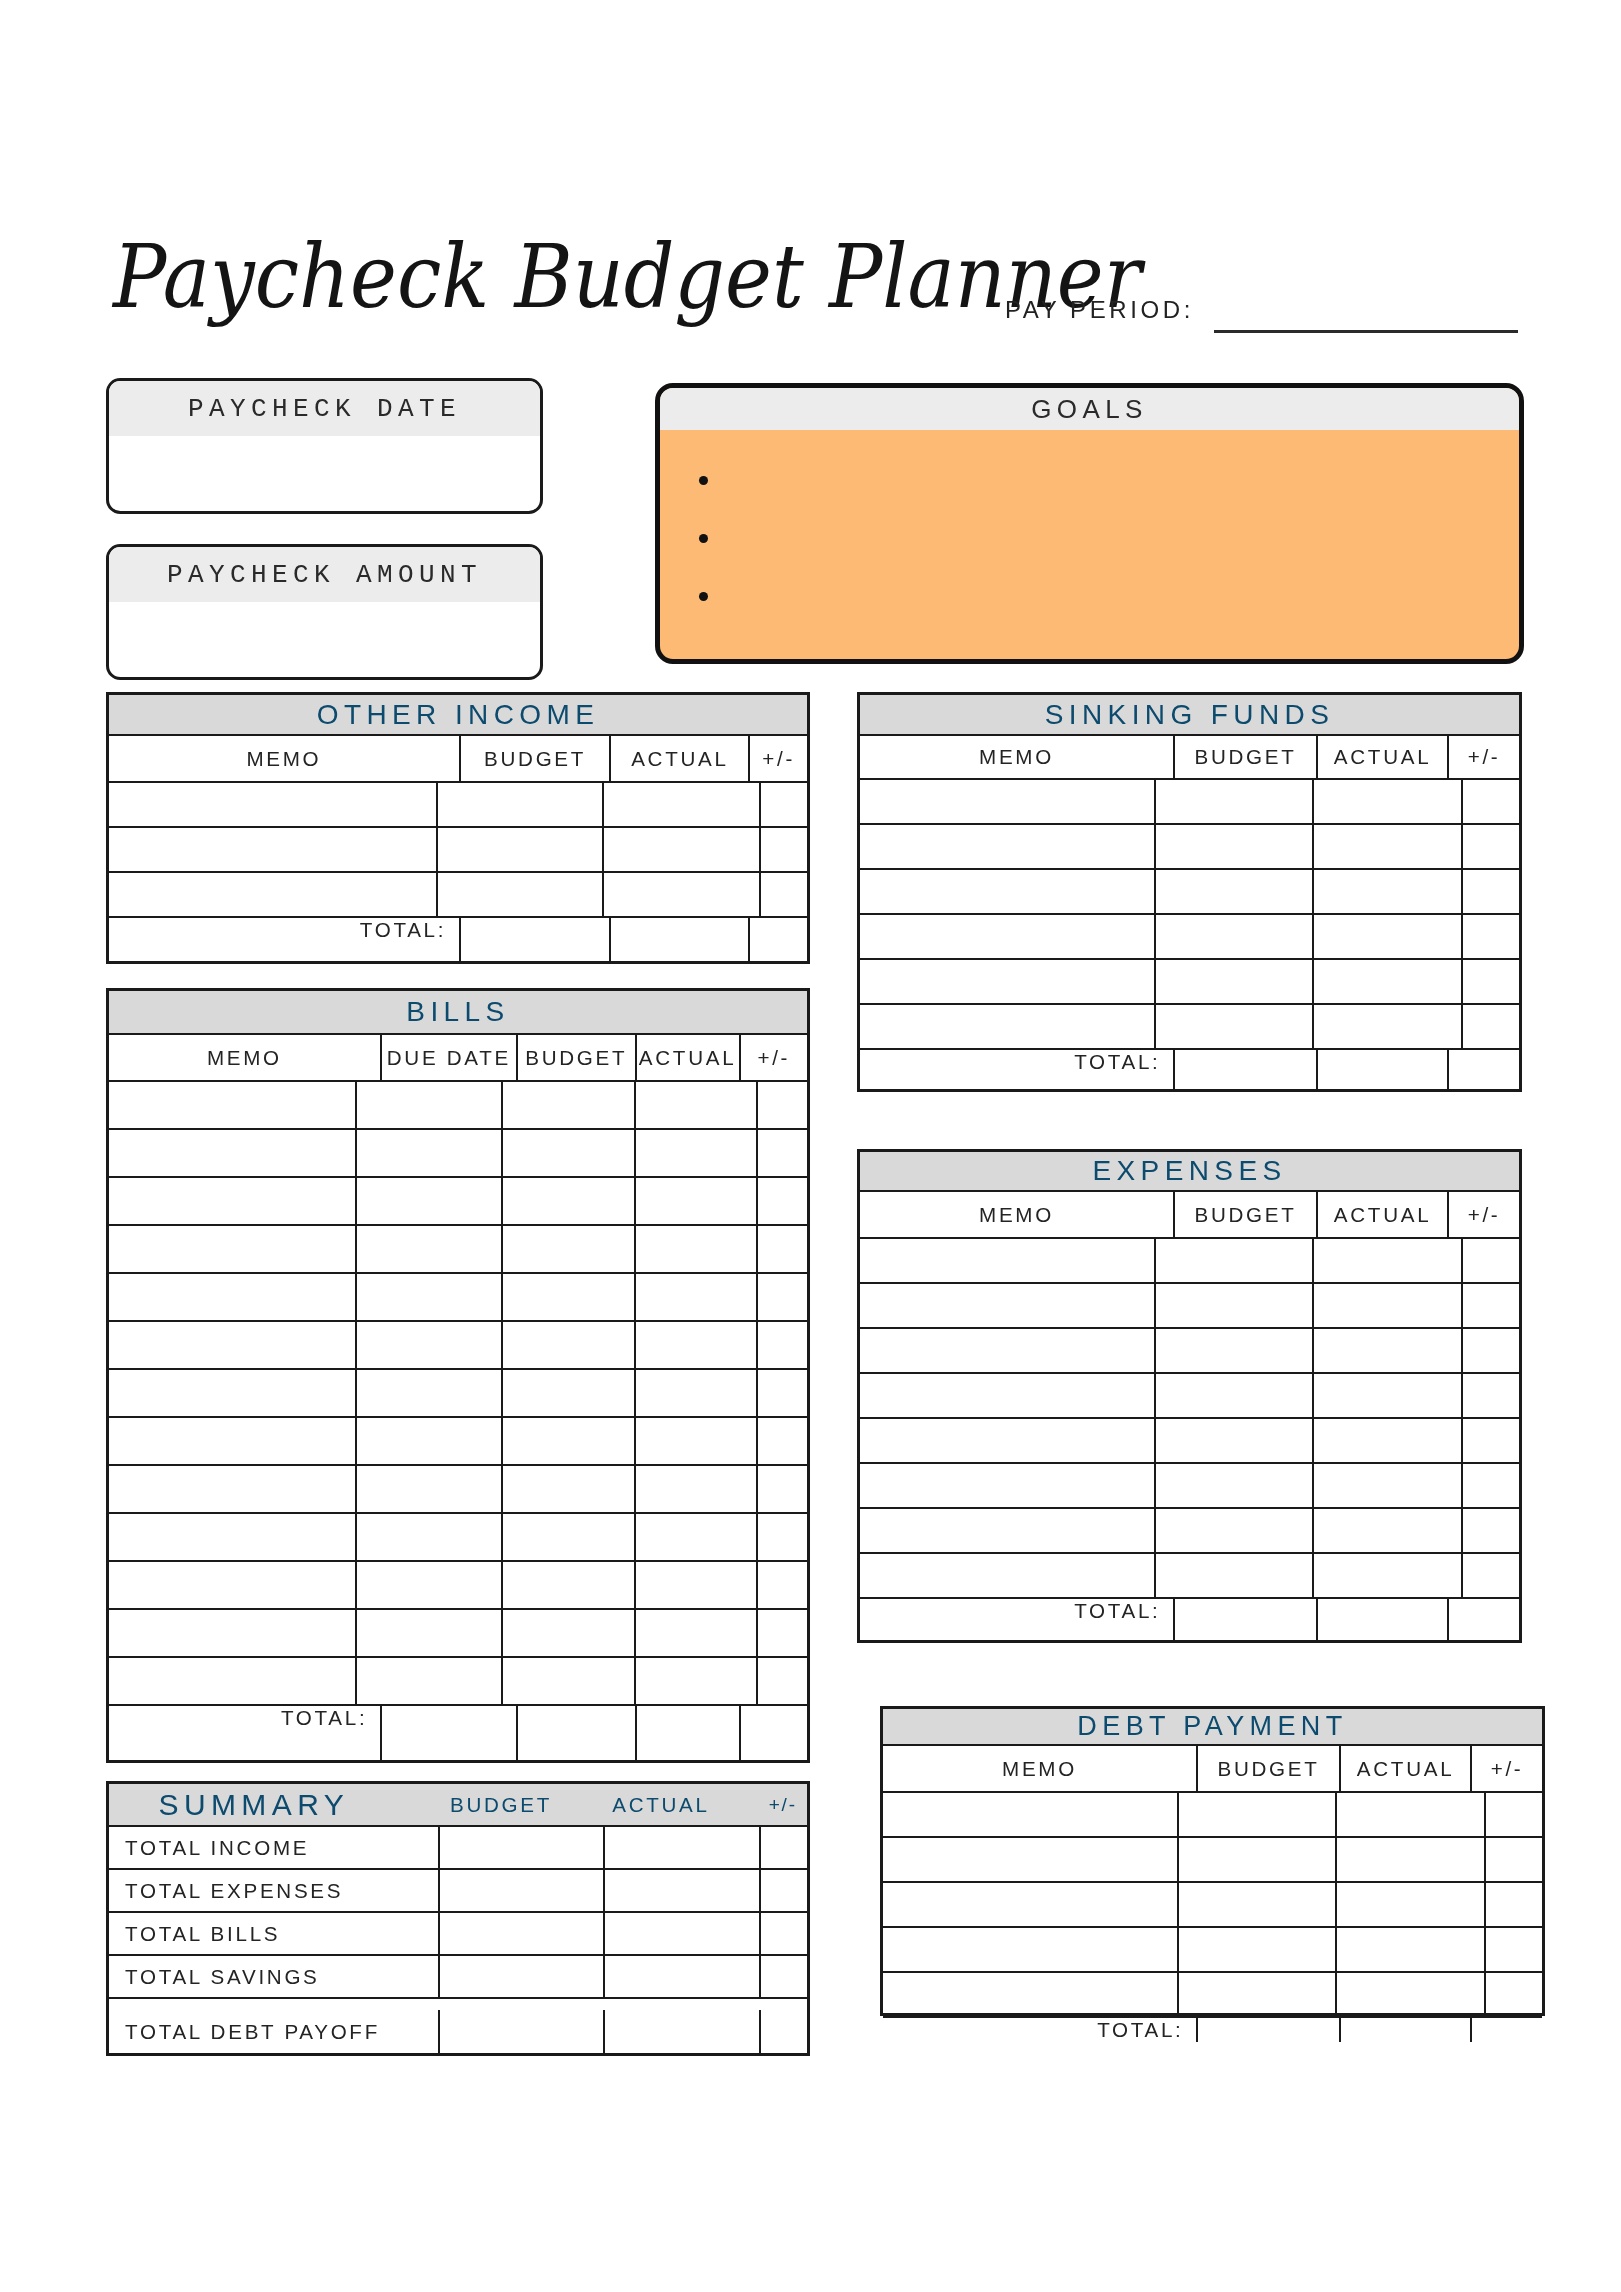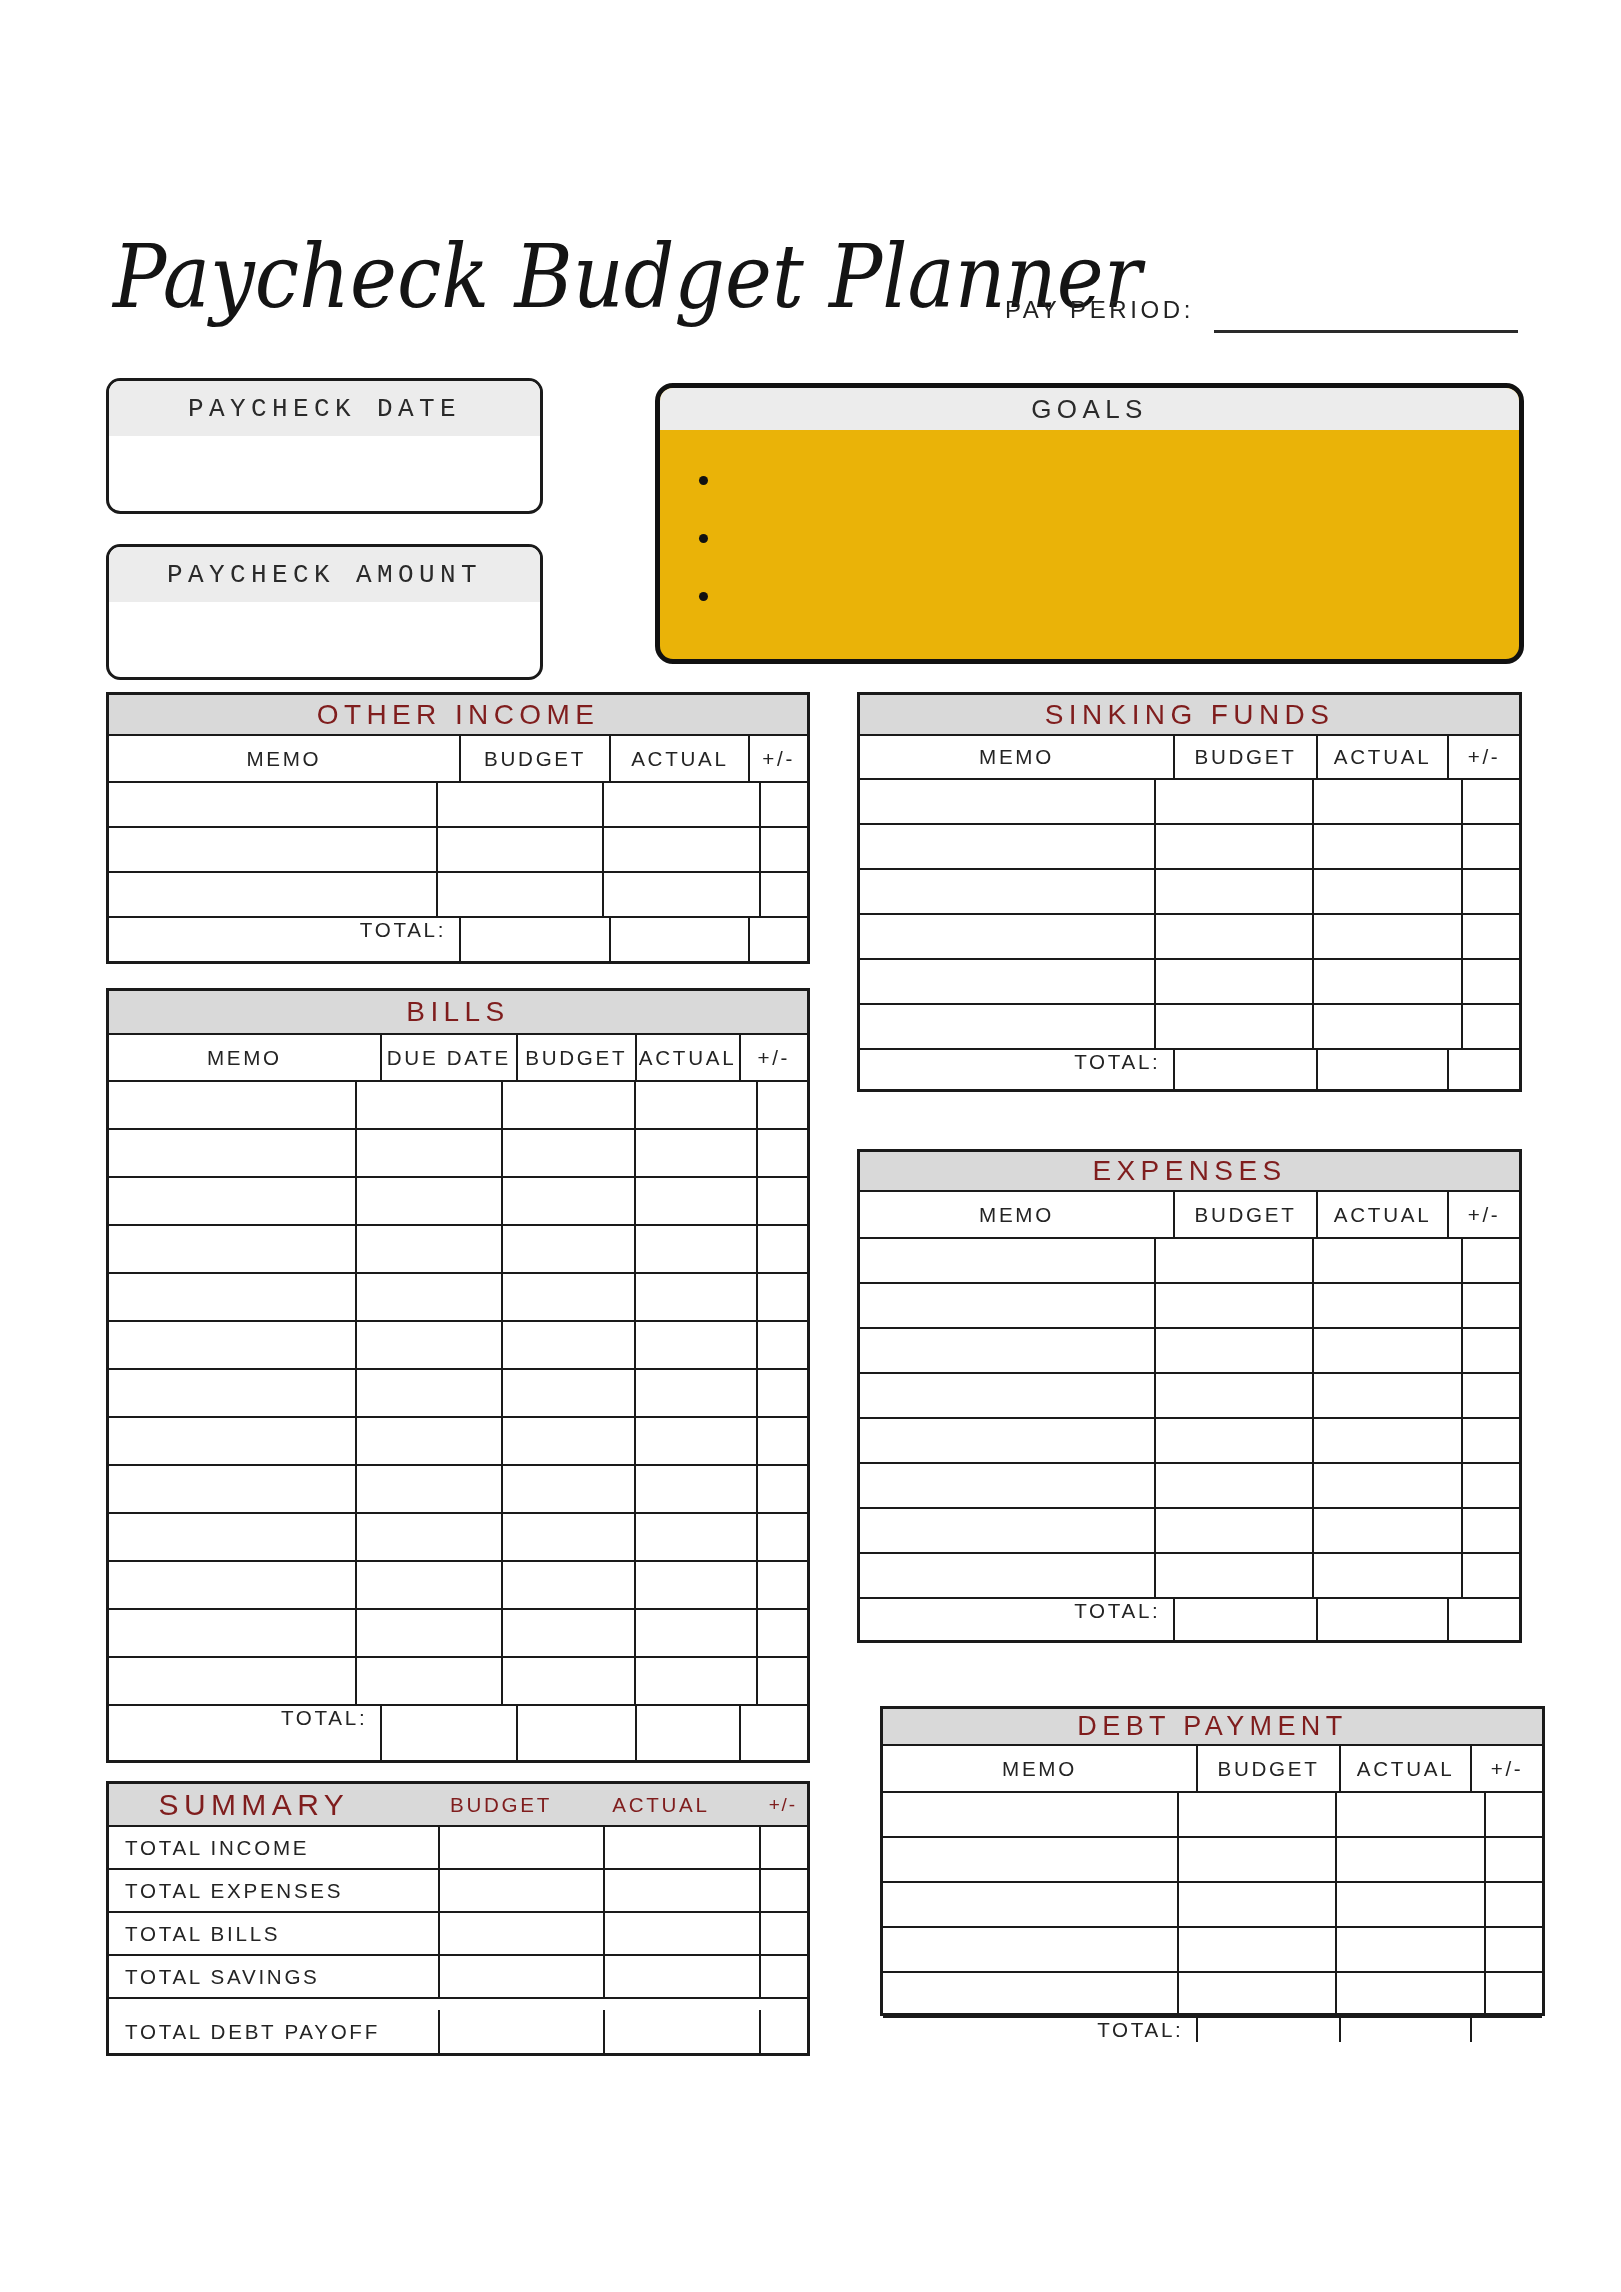--- a/index.html
+++ b/index.html
@@ -38,21 +38,21 @@
     background:#fff; overflow:hidden;font-family:Liberation Mono, monospace;
   }
   .pbox .phead {
     height:55px; background:#ececec;
     display:flex; align-items:center; justify-content:center;
     font-size:26px; letter-spacing:5.4px; color:#2a2a2a;
   }
   .goals-box {
     position:absolute; left:655px; top:383px; width:869px; height:281px;
     border:5.4px solid #111; border-radius:18px;
-    background:#eab308; overflow:hidden;
+    background:#fdba74; overflow:hidden;
   }
   .goals-box .phead {
     height:42px; background:#ececec;
     display:flex; align-items:center; justify-content:center;
     font-size:26px; letter-spacing:5.4px; color:#2a2a2a;
   }
   .goal-bullets { position:absolute; left:39px; top:88px; }
   .goal-bullets .bullet {
     width:9px; height:9px; border-radius:50%;
     background:#111; margin-bottom:49px;
@@ -61,21 +61,21 @@
   
   .tbl {
     position:absolute; background:#fff;
     border:3.6px solid #1a1a1a;
     display:flex; flex-direction:column;
   }
   .band {
     flex:0 0 auto; background:#d9d9d9;
     border-bottom:2.7px solid #1a1a1a;
     display:flex; align-items:center; justify-content:center;
-    font-size:28px; letter-spacing:5.4px; color:#7f1d1d;
+    font-size:28px; letter-spacing:5.4px; color:#0c4a6e;
   }
   .hrow { flex:0 0 auto; display:flex; border-bottom:2.7px solid #1a1a1a; }
   .hrow .c {
     display:flex; align-items:center; justify-content:center;
     font-size:20.6px; letter-spacing:2.7px; color:#242424;
   }
   .rows { display:flex; flex-direction:column; flex:0 0 auto; }
   .trow { display:flex; border-bottom:2.7px solid #1a1a1a;gap:44px; }
   .totrow { display:flex; flex:1 1 auto; }
   .totrow .c { display:flex; align-items:flex-start; }

